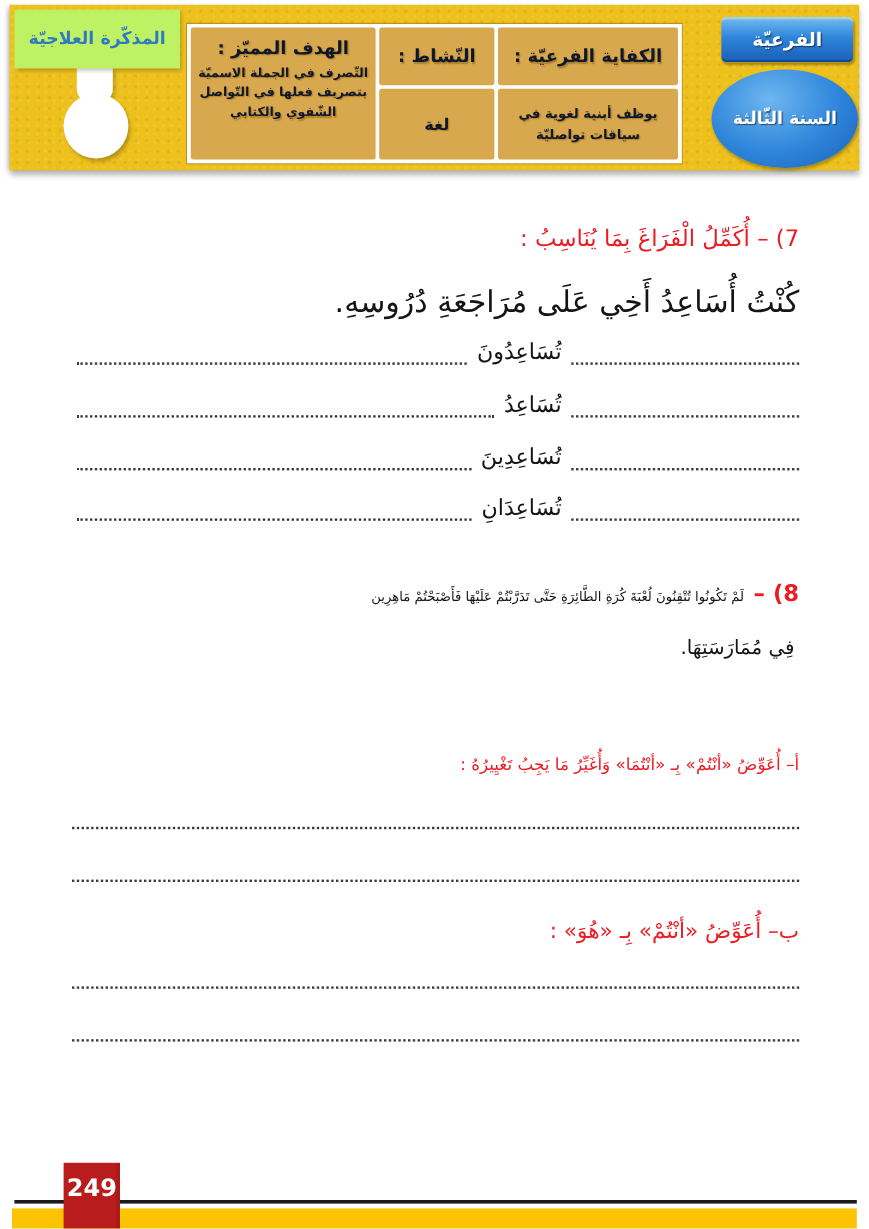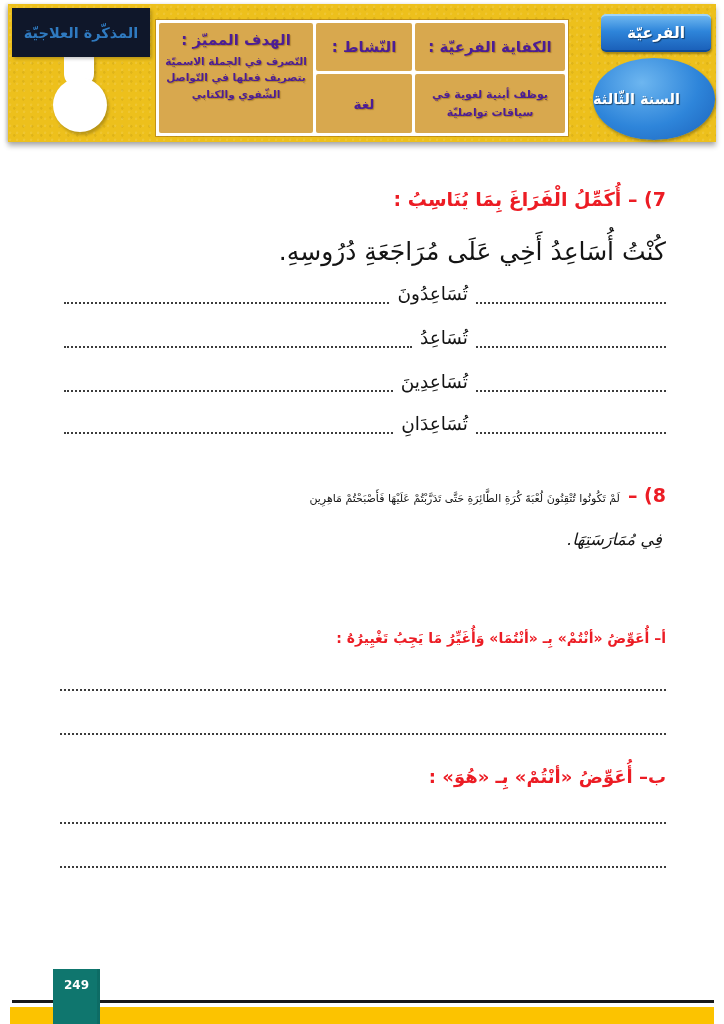--- a/index.html
+++ b/index.html
@@ -18,21 +18,21 @@
       radial-gradient(circle at 30% 40%, rgba(255,255,255,.10) 1px, transparent 1.6px),
       radial-gradient(circle at 70% 60%, rgba(120,90,0,.12) 1px, transparent 1.6px);
     background-size:7px 7px, 9px 9px;
     box-shadow:0 4px 5px rgba(0,0,0,.30), -2px 0 3px rgba(0,0,0,.12);
   }
 
   
   .memo { position:absolute; left:6px; top:4px; width:150px; height:135px; }
   .memo-rect {
     position:absolute; left:6px; top:4px; width:138px; height:49px;
-    background:#0f172a; box-shadow:2px 2px 3px rgba(0,0,0,.22);
+    background:#bef264; box-shadow:2px 2px 3px rgba(0,0,0,.22);
     display:flex; align-items:center; justify-content:center;
     color:#2f7ac0; font-weight:bold; font-size:14.5px; text-align:center;
   }
   .memo-neck {
     position:absolute; left:58px; top:52px; width:30px; height:30px;
     background:#fff; border-radius:0 0 12px 12px;
     box-shadow:2px 2px 3px rgba(0,0,0,.18);
   }
   .memo-ball {
     position:absolute; left:47px; top:74px; width:54px; height:54px;
@@ -43,21 +43,21 @@
   
   .info-table {
     position:absolute; right:148px; top:16px; width:412px; height:116px;
     display:grid; direction:rtl;
     grid-template-columns:150px 96px 1fr;
     grid-template-rows:48px 1fr;
     gap:3px; background:#fff; border:3px solid #fff;
     box-shadow:0 0 0 1px rgba(140,90,20,.45);
   }
   .cell {
-    background:#d8a84e; color:#4c1d95; font-weight:bold;
+    background:#d8a84e; color:#0f172a; font-weight:bold;
     display:flex; flex-direction:column; align-items:center; justify-content:center;
     text-align:center; border-radius:2px; text-shadow:1px 1px 1px rgba(120,80,0,.45);
     padding:2px 4px;
   }
   .cell .t { font-size:15px; }
   .cell .v { font-size:10.5px; line-height:1.55; }
   .goal-cell { grid-column:3; grid-row:1 / 3; justify-content:flex-start; padding-top:8px; }
   .goal-cell .t { margin-bottom:4px; }
 
   
@@ -67,69 +67,69 @@
     border-radius:5px; border-top:2px solid #9ed4fa; border-bottom:2px solid #0d4a98;
     display:flex; align-items:center; justify-content:center;
     color:#fff; font-weight:bold; font-size:15.5px;
     text-shadow:1px 1px 1px rgba(0,0,0,.5);
     box-shadow:1px 2px 2px rgba(0,0,0,.3);
   }
   .year-oval {
     position:absolute; right:1px; top:54px; width:122px; height:82px;
     background:radial-gradient(ellipse at 40% 30%, #6db6f0 0%, #2e85da 55%, #1b61ba 100%);
     border-radius:50%;
-    display:flex; align-items:center; 
+    display:flex; align-items:center; justify-content:center;
     color:#fff; font-weight:bold; font-size:14.5px;
     text-shadow:1px 1px 1px rgba(0,0,0,.5);
     box-shadow:1px 2px 3px rgba(0,0,0,.3);
   }
 
   
   .content { position:absolute; inset:0; direction:rtl; }
   .ex-heading {
-    position:absolute; right:58px; font-weight:bold; font-size:19px;
+    position:absolute; right:58px; font-weight:normal; font-size:19px;
     color:#ec1c24; white-space:nowrap;
   }
   .h7 { top:188px; }
   .sentence {
     position:absolute; right:58px; top:237px; font-size:25px; color:#141414;
     white-space:nowrap;
   }
 
   .fill-row {
     position:absolute; right:58px; left:64px; height:32px;
     display:flex; direction:rtl; align-items:flex-end;font-family:Liberation Serif, serif;
   }
   .fill-row .dots-r { width:190px; border-bottom:2.5px dotted #3c3c3c; height:10px; }
   .fill-row .dots-l { flex:1; border-bottom:2.5px dotted #3c3c3c; height:10px; }
   .fill-row .word { font-size:18.5px; color:#141414; padding:0 8px; line-height:1.1; }
 
   .ex8 { position:absolute; right:58px; left:56px; top:484px; direction:rtl; color:#141414; }
   .ex8 .l1 { display:flex; direction:rtl; align-items:baseline; white-space:nowrap; }
   .ex8 .marker { color:#ec1c24; font-weight:bold; font-size:19px; margin-left:8px; }
   .ex8 .txt { font-size:11px; }
-  .ex8 .l2 { margin-top:24px; text-align:right; font-size:16.5px; padding-right:4px;font-style:italic; }
+  .ex8 .l2 { margin-top:24px; text-align:right; font-size:16.5px; padding-right:4px; }
 
   .hA { top:630px; font-size:14px; }
   .hB { top:766px; font-size:18px; }
 
   .answer-line {
     position:absolute; right:58px; left:60px; height:0;
     border-top:2.5px dotted #3c3c3c;
   }
   .a1 { top:689px; } .a2 { top:733px; }
   .b1 { top:822px; } .b2 { top:866px; }
 
   
   .footer-line { position:absolute; left:12px; right:10px; top:1000px; height:2.5px; background:#1a1a1a; }
   .footer-bar  { position:absolute; left:10px; right:10px; top:1007px; bottom:0; background:#fcc300; }
   .page-num {
     position:absolute; left:53px; top:969px; width:47px; height:55px;
-    background:#0f766e; box-shadow:inset -3px 0 0 rgba(0,0,0,.08);
-    color:#fff; font-weight:bold; font-size:12px;
+    background:#b91c1c; box-shadow:inset -3px 0 0 rgba(0,0,0,.08);
+    color:#fff; font-weight:bold; font-size:20px;
     display:flex; justify-content:center; padding-top:9px;
   }
 </style>
 </head>
 <body>
 
 <div class="page">
 
   <div class="band">
 

